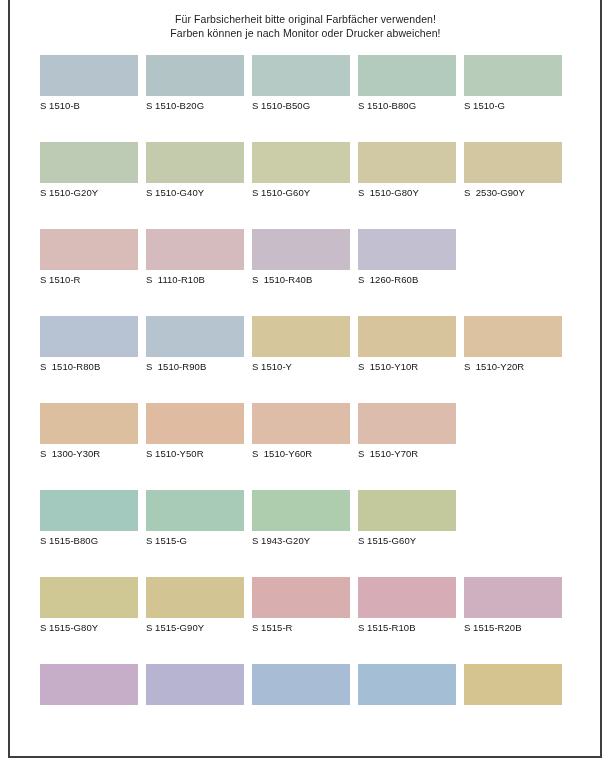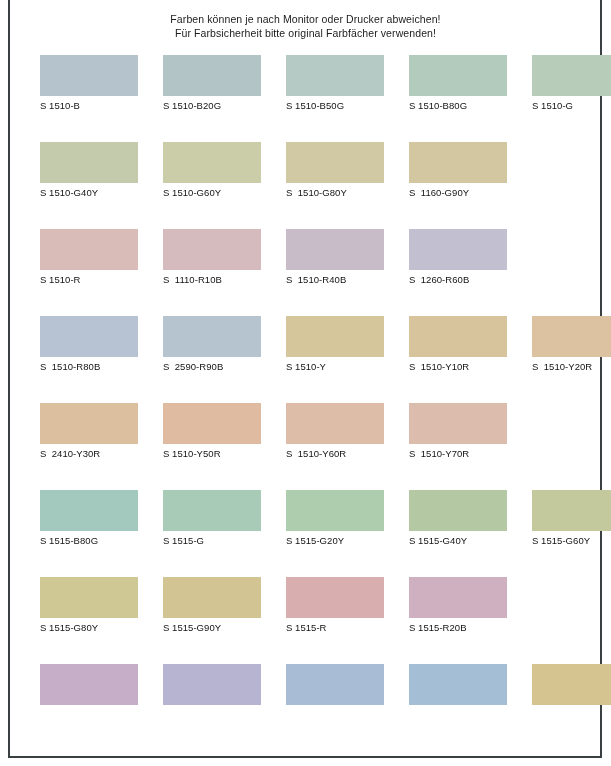--- a/index.html
+++ b/index.html
@@ -47,21 +47,21 @@
   #notice div { white-space: pre; }
 
   #grid {
     position: absolute;
     left: 40px;
     top: 55px;
     width: 530px;
   }
   .swatch-row {
     display: flex;
-    gap: 25px;
+    gap: 8px;
     margin-bottom: 29px;
   }
   .swatch-cell {
     width: 98px;
   }
   .swatch-chip {
     width: 98px;
     height: 41px;
     display: block;
   }
@@ -75,22 +75,22 @@
   }
 </style>
 </head>
 <body>
 
 <div id="page">
 
   <div id="page-frame"></div>
 
   <div id="notice">
+    <div>Für Farbsicherheit bitte original Farbfächer verwenden!</div>
     <div>Farben können je nach Monitor oder Drucker abweichen!</div>
-    <div>Für Farbsicherheit bitte original Farbfächer verwenden!</div>
   </div>
 
   <div id="grid">
       <div class="swatch-row">
         <div class="swatch-cell">
           <div class="swatch-chip" style="background-color: rgb(180, 195, 204);"></div>
           <div class="swatch-label">S 1510-B</div>
         </div>
         <div class="swatch-cell">
           <div class="swatch-chip" style="background-color: rgb(178, 196, 197);"></div>
@@ -104,34 +104,38 @@
           <div class="swatch-chip" style="background-color: rgb(179, 203, 189);"></div>
           <div class="swatch-label">S 1510-B80G</div>
         </div>
         <div class="swatch-cell">
           <div class="swatch-chip" style="background-color: rgb(183, 205, 185);"></div>
           <div class="swatch-label">S 1510-G</div>
         </div>
       </div>
       <div class="swatch-row">
         <div class="swatch-cell">
+          <div class="swatch-chip" style="background-color: rgb(189, 203, 180);"></div>
+          <div class="swatch-label">S 1510-G20Y</div>
+        </div>
+        <div class="swatch-cell">
           <div class="swatch-chip" style="background-color: rgb(196, 203, 173);"></div>
           <div class="swatch-label">S 1510-G40Y</div>
         </div>
         <div class="swatch-cell">
           <div class="swatch-chip" style="background-color: rgb(203, 204, 168);"></div>
           <div class="swatch-label">S 1510-G60Y</div>
         </div>
         <div class="swatch-cell">
           <div class="swatch-chip" style="background-color: rgb(208, 201, 164);"></div>
           <div class="swatch-label">S  1510-G80Y</div>
         </div>
         <div class="swatch-cell">
           <div class="swatch-chip" style="background-color: rgb(211, 199, 161);"></div>
-          <div class="swatch-label">S  1160-G90Y</div>
+          <div class="swatch-label">S  2530-G90Y</div>
         </div>
       </div>
       <div class="swatch-row">
         <div class="swatch-cell">
           <div class="swatch-chip" style="background-color: rgb(217, 188, 184);"></div>
           <div class="swatch-label">S 1510-R</div>
         </div>
         <div class="swatch-cell">
           <div class="swatch-chip" style="background-color: rgb(213, 187, 189);"></div>
           <div class="swatch-label">S  1110-R10B</div>
@@ -145,39 +149,39 @@
           <div class="swatch-label">S  1260-R60B</div>
         </div>
       </div>
       <div class="swatch-row">
         <div class="swatch-cell">
           <div class="swatch-chip" style="background-color: rgb(183, 194, 210);"></div>
           <div class="swatch-label">S  1510-R80B</div>
         </div>
         <div class="swatch-cell">
           <div class="swatch-chip" style="background-color: rgb(181, 196, 207);"></div>
-          <div class="swatch-label">S  2590-R90B</div>
+          <div class="swatch-label">S  1510-R90B</div>
         </div>
         <div class="swatch-cell">
           <div class="swatch-chip" style="background-color: rgb(214, 198, 156);"></div>
           <div class="swatch-label">S 1510-Y</div>
         </div>
         <div class="swatch-cell">
           <div class="swatch-chip" style="background-color: rgb(215, 196, 157);"></div>
           <div class="swatch-label">S  1510-Y10R</div>
         </div>
         <div class="swatch-cell">
           <div class="swatch-chip" style="background-color: rgb(220, 194, 160);"></div>
           <div class="swatch-label">S  1510-Y20R</div>
         </div>
       </div>
       <div class="swatch-row">
         <div class="swatch-cell">
           <div class="swatch-chip" style="background-color: rgb(220, 191, 159);"></div>
-          <div class="swatch-label">S  2410-Y30R</div>
+          <div class="swatch-label">S  1300-Y30R</div>
         </div>
         <div class="swatch-cell">
           <div class="swatch-chip" style="background-color: rgb(223, 188, 161);"></div>
           <div class="swatch-label">S 1510-Y50R</div>
         </div>
         <div class="swatch-cell">
           <div class="swatch-chip" style="background-color: rgb(221, 188, 168);"></div>
           <div class="swatch-label">S  1510-Y60R</div>
         </div>
         <div class="swatch-cell">
@@ -189,45 +193,45 @@
         <div class="swatch-cell">
           <div class="swatch-chip" style="background-color: rgb(163, 200, 189);"></div>
           <div class="swatch-label">S 1515-B80G</div>
         </div>
         <div class="swatch-cell">
           <div class="swatch-chip" style="background-color: rgb(168, 203, 184);"></div>
           <div class="swatch-label">S 1515-G</div>
         </div>
         <div class="swatch-cell">
           <div class="swatch-chip" style="background-color: rgb(174, 205, 174);"></div>
-          <div class="swatch-label">S 1515-G20Y</div>
-        </div>
-        <div class="swatch-cell">
-          <div class="swatch-chip" style="background-color: rgb(181, 200, 164);"></div>
-          <div class="swatch-label">S 1515-G40Y</div>
+          <div class="swatch-label">S 1943-G20Y</div>
         </div>
         <div class="swatch-cell">
           <div class="swatch-chip" style="background-color: rgb(195, 201, 156);"></div>
           <div class="swatch-label">S 1515-G60Y</div>
         </div>
       </div>
       <div class="swatch-row">
         <div class="swatch-cell">
           <div class="swatch-chip" style="background-color: rgb(207, 200, 148);"></div>
           <div class="swatch-label">S 1515-G80Y</div>
         </div>
         <div class="swatch-cell">
           <div class="swatch-chip" style="background-color: rgb(211, 197, 147);"></div>
           <div class="swatch-label">S 1515-G90Y</div>
         </div>
         <div class="swatch-cell">
           <div class="swatch-chip" style="background-color: rgb(217, 174, 174);"></div>
           <div class="swatch-label">S 1515-R</div>
         </div>
         <div class="swatch-cell">
+          <div class="swatch-chip" style="background-color: rgb(214, 173, 183);"></div>
+          <div class="swatch-label">S 1515-R10B</div>
+        </div>
+        <div class="swatch-cell">
           <div class="swatch-chip" style="background-color: rgb(207, 176, 192);"></div>
           <div class="swatch-label">S 1515-R20B</div>
         </div>
       </div>
       <div class="swatch-row">
         <div class="swatch-cell">
           <div class="swatch-chip" style="background-color: rgb(198, 174, 200);"></div>
         </div>
         <div class="swatch-cell">
           <div class="swatch-chip" style="background-color: rgb(183, 180, 210);"></div>

